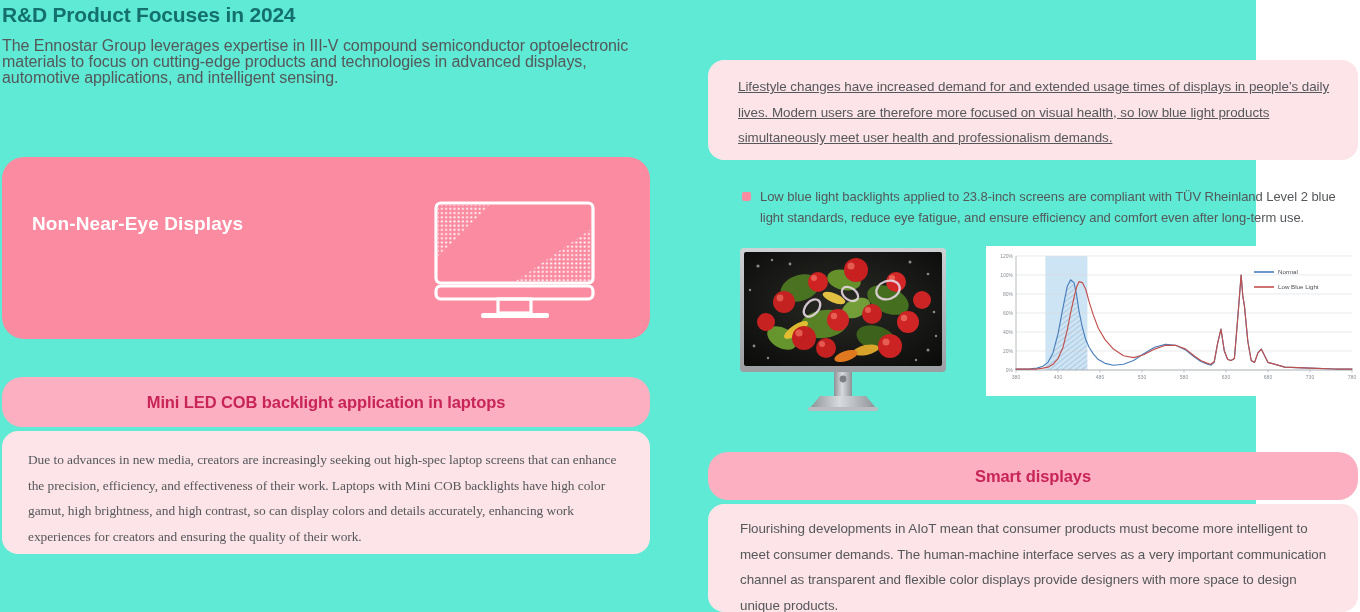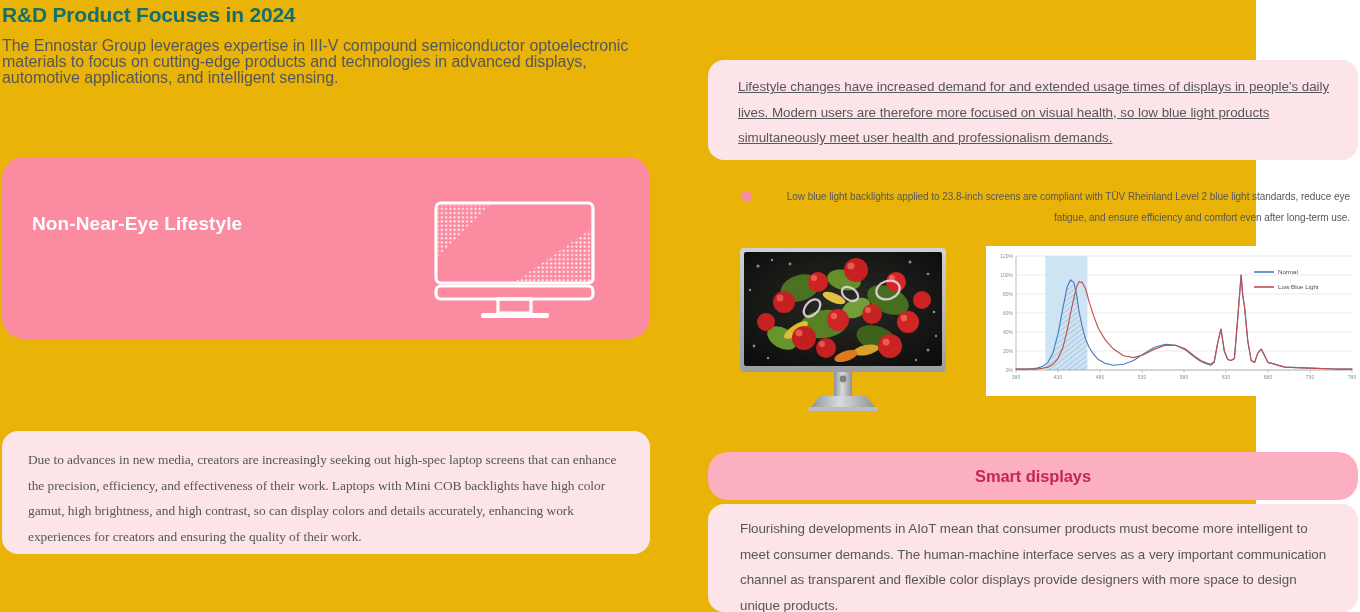--- a/index.html
+++ b/index.html
@@ -9,21 +9,21 @@
     height: 612px;
     overflow: hidden;
     background: #ffffff;
     font-family: "Liberation Sans", sans-serif;
   }
 
   .page {
     position: relative;
     width: 1256px;
     height: 612px;
-    background: #eab308;
+    background: #5eead4;
     padding-left: 36px;
   }
 
   
   .col-left {
     position: absolute;
     left: 0; top: 0;
     width: 660px;
     height: 612px;
   }
@@ -115,25 +115,24 @@
   }
   .bullet-dot {
     flex: 0 0 auto;
     width: 9px; height: 9px;
     background: #fb8ba0;
     border-radius: 2px;
     margin-top: 6px;
     margin-right: 9px;
   }
   .bullet-text {
-    font-size: 10px;
+    font-size: 13px;
     line-height: 21px;
     color: #55575a;
     letter-spacing: -0.05px;
-    text-align: right;
   }
 
   
   .l-band {
     position: absolute;
     left: 2px; top: 377px;
     width: 648px; height: 50px;
   }
   .l-panel {
     position: absolute;
@@ -233,21 +232,21 @@
 <div class="page">
 
   <div class="col-left">
 
     <div class="page-title">R&amp;D Product Focuses in 2024</div>
 
     <div class="intro-para">The Ennostar Group leverages expertise in III-V compound semiconductor optoelectronic materials to focus on cutting-edge products and technologies in advanced displays, automotive applications, and intelligent sensing.</div>
 
     <div class="hero-card">
       <div class="hero-text">
-        <div class="hero-line2">Non-Near-Eye Lifestyle</div>
+        <div class="hero-line2">Non-Near-Eye Displays</div>
       </div>
       <div class="hero-icon">
         <svg viewBox="0 0 180 130" width="180" height="130">
           <defs>
             <pattern id="dots" width="4.2" height="4.2" patternUnits="userSpaceOnUse">
               <circle cx="1.3" cy="1.3" r="1.05" fill="#ffffff"></circle>
             </pattern>
             <clipPath id="tri-tl">
               <polygon points="10,10 62,10 10,62"></polygon>
             </clipPath>
@@ -262,20 +261,23 @@
           <g clip-path="url(#tri-br)">
             <rect x="8" y="8" width="157" height="80" fill="url(#dots)" opacity="0.95"></rect>
           </g>
           <rect x="8" y="91" width="157" height="13" rx="5" ry="5" fill="none" stroke="#ffffff" stroke-width="3.2"></rect>
           <rect x="70" y="104" width="33" height="14" fill="none" stroke="#ffffff" stroke-width="3.2"></rect>
           <rect x="53" y="118" width="68" height="5" rx="2" fill="#ffffff"></rect>
         </svg>
       </div>
     </div>
 
+    <div class="band l-band">
+      <span class="band-title">Mini LED COB backlight application in laptops</span>
+    </div>
 
     <div class="panel l-panel">
       <div class="panel-text">Due to advances in new media, creators are increasingly seeking out high-spec laptop screens that can enhance the precision, efficiency, and effectiveness of their work. Laptops with Mini COB backlights have high color gamut, high brightness, and high contrast, so can display colors and details accurately, enhancing work experiences for creators and ensuring the quality of their work.</div>
     </div>
 
 
   </div>
 
   <div class="col-right">
 

